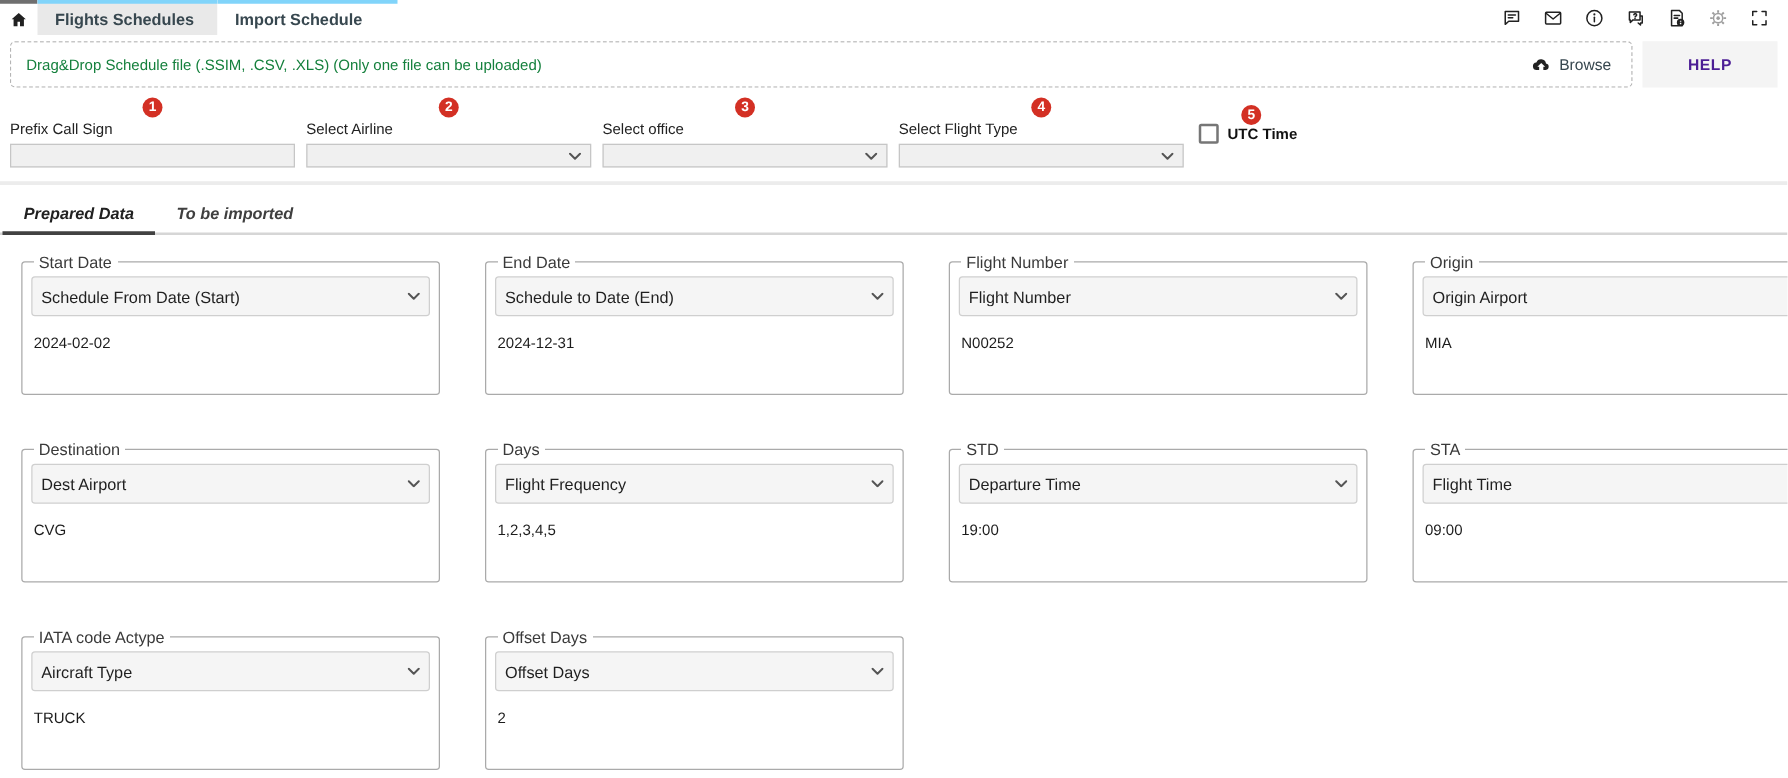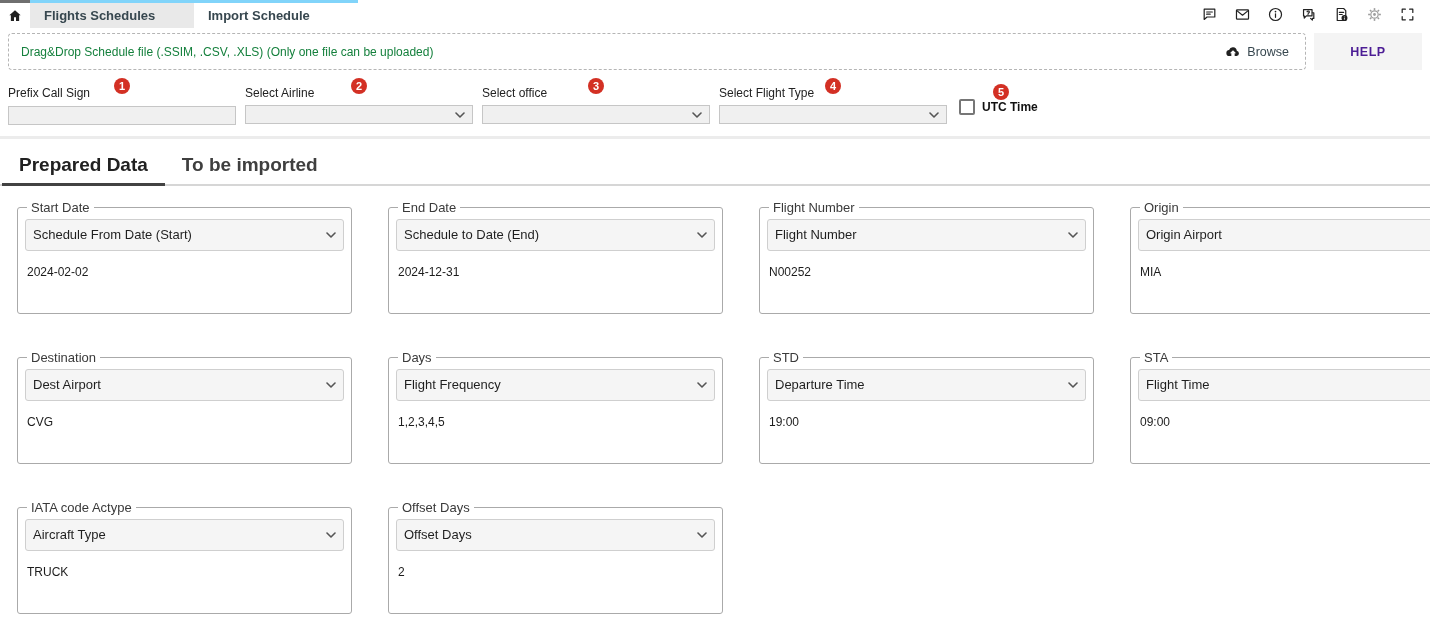--- a/index.html
+++ b/index.html
@@ -3,21 +3,21 @@
 <meta charset="utf-8">
 <style>
   * { box-sizing: border-box; margin: 0; padding: 0; }
   html,body { width:1430px; height:622px; background:#fff; overflow:hidden;
               font-family:"Liberation Sans", sans-serif; color:#212121; }
 
   
   .topbar { height:28px; display:flex; align-items:stretch; background:#fff; }
   .home-btn { width:30px; display:flex; align-items:center; justify-content:center;
               border-top:3px solid #6f6f6f; background:#fff; cursor:pointer; }
-  .tab { width:164px; display:flex; align-items:center; padding-left:14px;
+  .tab { width:144px; display:flex; align-items:center; padding-left:14px;
          border-top:3px solid #81d4fa; font-size:13px; font-weight:bold; color:#37474f;
          cursor:pointer; }
   .tab.inactive { background:#e9e9e9; }
   .tab.active   { background:#fff; }
   .topbar-spacer { flex:1; }
   .top-icons { display:flex; align-items:center; gap:15px; padding-right:14px; }
   .top-icons .ticon { width:18px; height:18px; display:flex; align-items:center;
                       justify-content:center; cursor:pointer; }
   .top-icons svg { width:17px; height:17px; }
 
@@ -31,21 +31,21 @@
             cursor:pointer; padding-right:4px; }
   .browse svg { width:16px; height:16px; }
   .help-btn { width:108px; margin-left:8px; background:#f4f4f4; border:none;
               font-family:inherit; font-size:12.5px; font-weight:bold; color:#4c1d95;
               letter-spacing:.5px; cursor:pointer; }
 
   
   .filters { display:flex; align-items:flex-start; gap:9px; padding:12px 8px 11px 8px;
              border-bottom:3px solid #ececec; }
   .f-field { position:relative; width:228px; }
-  .f-label { display:block; font-size:12px; color:#222; margin-bottom:5px; margin-top:4px; }
+  .f-label { display:block; font-size:12px; color:#222; margin-bottom:5px; margin-top:14px; }
   .badge { position:absolute; top:-4px; left:50%; transform:translateX(-50%);
            width:16px; height:16px; border-radius:50%; background:#d33024; color:#fff;
            font-size:11px; font-weight:bold; display:flex; align-items:center;
            justify-content:center; }
   .f-input { width:100%; height:19px; background:#f0f0f0; border:1px solid #c6c6c6;
              font-family:inherit; font-size:12px; padding:0 6px; }
   .fakeselect { display:flex; align-items:center; height:19px; background:#f0f0f0;
                 border:1px solid #c6c6c6; padding:0 7px; cursor:pointer; }
   .fakeselect .sel-text { flex:1; font-size:12px; color:#1f1f1f; white-space:nowrap;
                           overflow:hidden; }
@@ -55,22 +55,22 @@
   .utc-wrap { position:relative; display:flex; align-items:center; gap:7px;
               margin-top:17px; margin-left:3px; }
   .utc-wrap .badge { left:42px; top:-15px; }
   .checkbox { width:16px; height:16px; background:#fff; border:2px solid #767676;
               border-radius:2px; cursor:pointer; }
   .utc-label { font-size:12px; font-weight:bold; color:#111; }
 
   
   .subtabs { display:flex; gap:0; padding-left:2px; margin-top:7px;
              border-bottom:2px solid #d6d6d6; }
-  .subtab { padding:8px 17px 7px 17px; font-size:19px; font-weight:bold; color:#3f3f3f;
-            cursor:pointer; margin-bottom:-2px; }
+  .subtab { padding:8px 17px 7px 17px; font-size:13px; font-weight:bold; color:#3f3f3f;
+            cursor:pointer; margin-bottom:-2px;font-style:italic; }
   .subtab.active { color:#212121; border-bottom:3px solid #424242; }
 
   
   .cards { display:grid; grid-template-columns:repeat(4,335px); column-gap:19px;
            row-gap:17px; padding:14px 0 0 17px;gap:36px; }
   fieldset.card { border:1px solid #aaaaaa; border-radius:3px; height:114px;
                   padding:3px 7px 8px 7px; background:#fff; }
   .card-legend { font-size:13px; color:#3a3a3a; padding:0 4px; margin-left:2px; }
   .card .fakeselect { height:32px; background:#f5f5f5; border:1px solid #cfcfcf;
                       border-radius:3px; margin-top:1px; }

